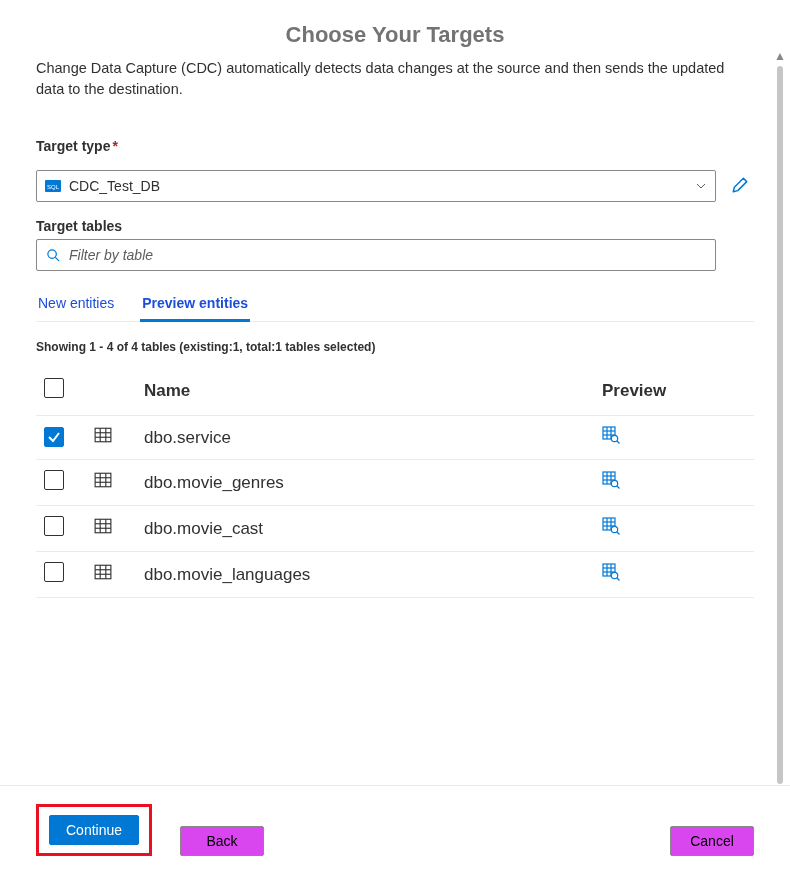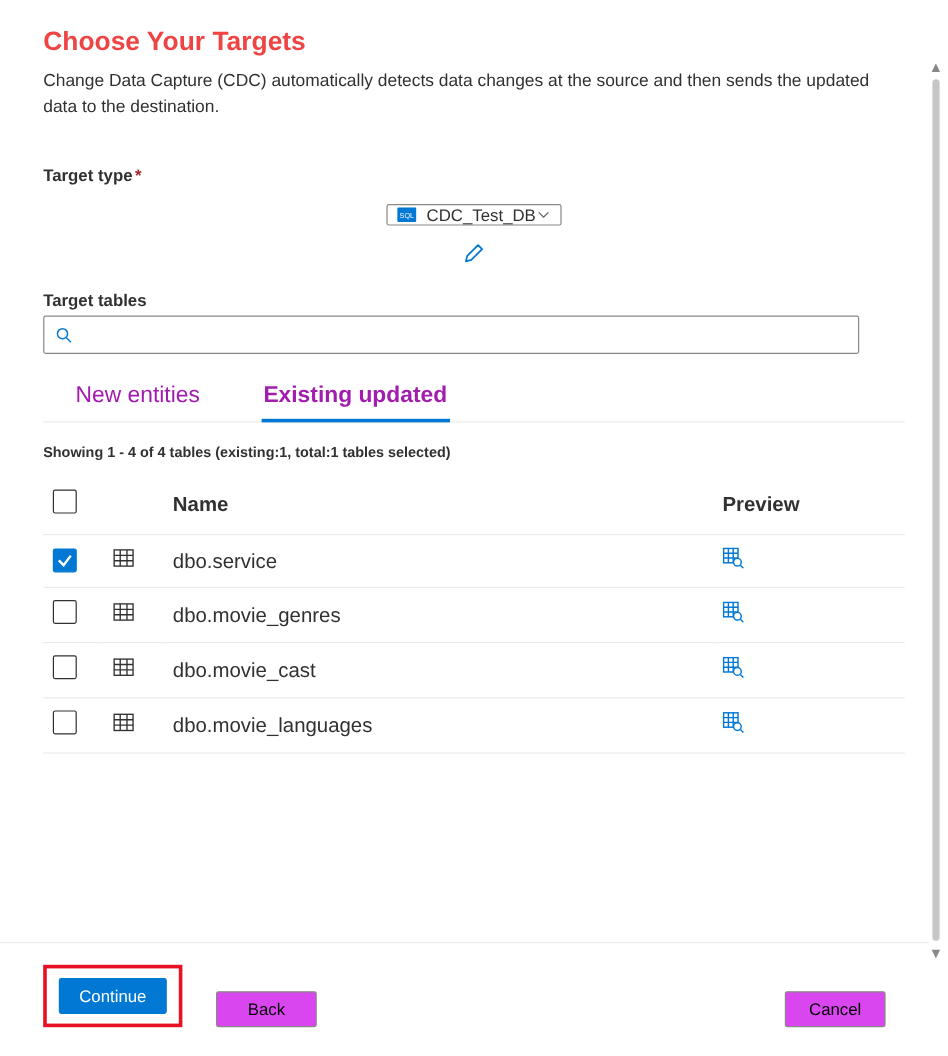--- a/index.html
+++ b/index.html
@@ -13,21 +13,22 @@
     overflow: hidden;
     position: relative;
   }
   .content {
     padding: 16px 36px 0 36px;
   }
   h1.page-title {
     font-size: 22px;
     font-weight: 600;
     margin: 6px 0 10px 0;
-    color: #ef4444;
+    color: #737373;
+    text-align: center;
   }
   .description {
     font-size: 14.5px;
     line-height: 1.45;
     color: #323130;
     margin: 0 0 38px 0;
   }
   .field-group { margin-bottom: 16px; }
   .field-label {
     font-size: 14px;
@@ -40,21 +41,21 @@
     border: 1px solid #8a8886;
     border-radius: 2px;
     height: 32px;
     display: flex;
     align-items: center;
     padding: 0 8px;
     background: #fff;
     cursor: pointer;
     position: relative;
   }
-  .select-row { display: flex; align-items: center; gap: 10px; flex-direction: column; }
+  .select-row { display: flex; align-items: center; gap: 10px; }
   .select-row .select { flex: 1; }
   .sql-icon {
     width: 16px; height: 16px; flex-shrink: 0;
     display: inline-flex; align-items: center; justify-content: center;
     margin-right: 8px;
   }
   .select-text { flex: 1; font-size: 14px; color: #323130; }
   .chevron {
     width: 12px; height: 12px;
     display: inline-flex; align-items: center; justify-content: center;
@@ -84,25 +85,24 @@
   }
   .search-input::placeholder { color: #605e5c; font-style: italic; }
   .tabs {
     display: flex;
     border-bottom: 1px solid #edebe9;
     margin-top: 10px;
     gap: 24px;
   }
   .tab {
     padding: 8px 2px 10px 2px;
-    font-size: 19px;
-    color: #a21caf;
+    font-size: 14px;
+    color: #1d4ed8;
     cursor: pointer;
     position: relative;
-    margin-left: 25px;
   }
   .tab.active { font-weight: 600; }
   .tab.active::after {
     content: "";
     position: absolute;
     left: 0; right: 0; bottom: -1px;
     height: 3px;
     background: #0078d4;
   }
   .summary {
@@ -142,21 +142,21 @@
   .scrollbar-track {
     position: absolute;
     right: 4px; top: 50px; bottom: 80px;
     width: 12px;
     display: flex; flex-direction: column; align-items: center;
   }
   .scroll-arrow { color: #8a8886; font-size: 12px; line-height: 1; user-select:none;}
   .scroll-thumb { flex: 1; width: 6px; background: #c8c6c4; border-radius: 3px; margin: 4px 0; }
   .footer {
     position: absolute;
-    left: 0; right: 16px; bottom: 0;
+    left: 0; right: 0; bottom: 0;
     padding: 18px 36px 24px 36px;
     display: flex;
     align-items: flex-end;
     gap: 28px;
     border-top: 1px solid #edebe9;
     background: #fff;
   }
   .footer .spacer { flex: 1; }
   .btn {
     height: 30px;
@@ -221,26 +221,27 @@
 
   <div class="field-group" style="max-width: 680px;">
     <div class="field-label">Target tables</div>
     <div class="search-box">
       <span class="search-icon">
         <svg width="15" height="15" viewBox="0 0 16 16">
             <circle cx="6.5" cy="6.5" r="4.5" fill="none" stroke="#0078d4" stroke-width="1.3"></circle>
             <line x1="10" y1="10" x2="14" y2="14" stroke="#0078d4" stroke-width="1.3"></line>
           </svg>
       </span>
+      <input class="search-input" placeholder="Filter by table" style="">
     </div>
   </div>
 
   <div class="tabs" id="entity-tabs">
       <div class="tab">New entities</div>
-      <div class="tab active">Existing updated</div>
+      <div class="tab active">Preview entities</div>
     </div>
 
   <div class="summary">Showing 1 - 4 of 4 tables (existing:1, total:1 tables selected)</div>
 
   <table class="table">
     <thead>
       <tr>
         <th class="col-check">
           <span class="checkbox">
             

